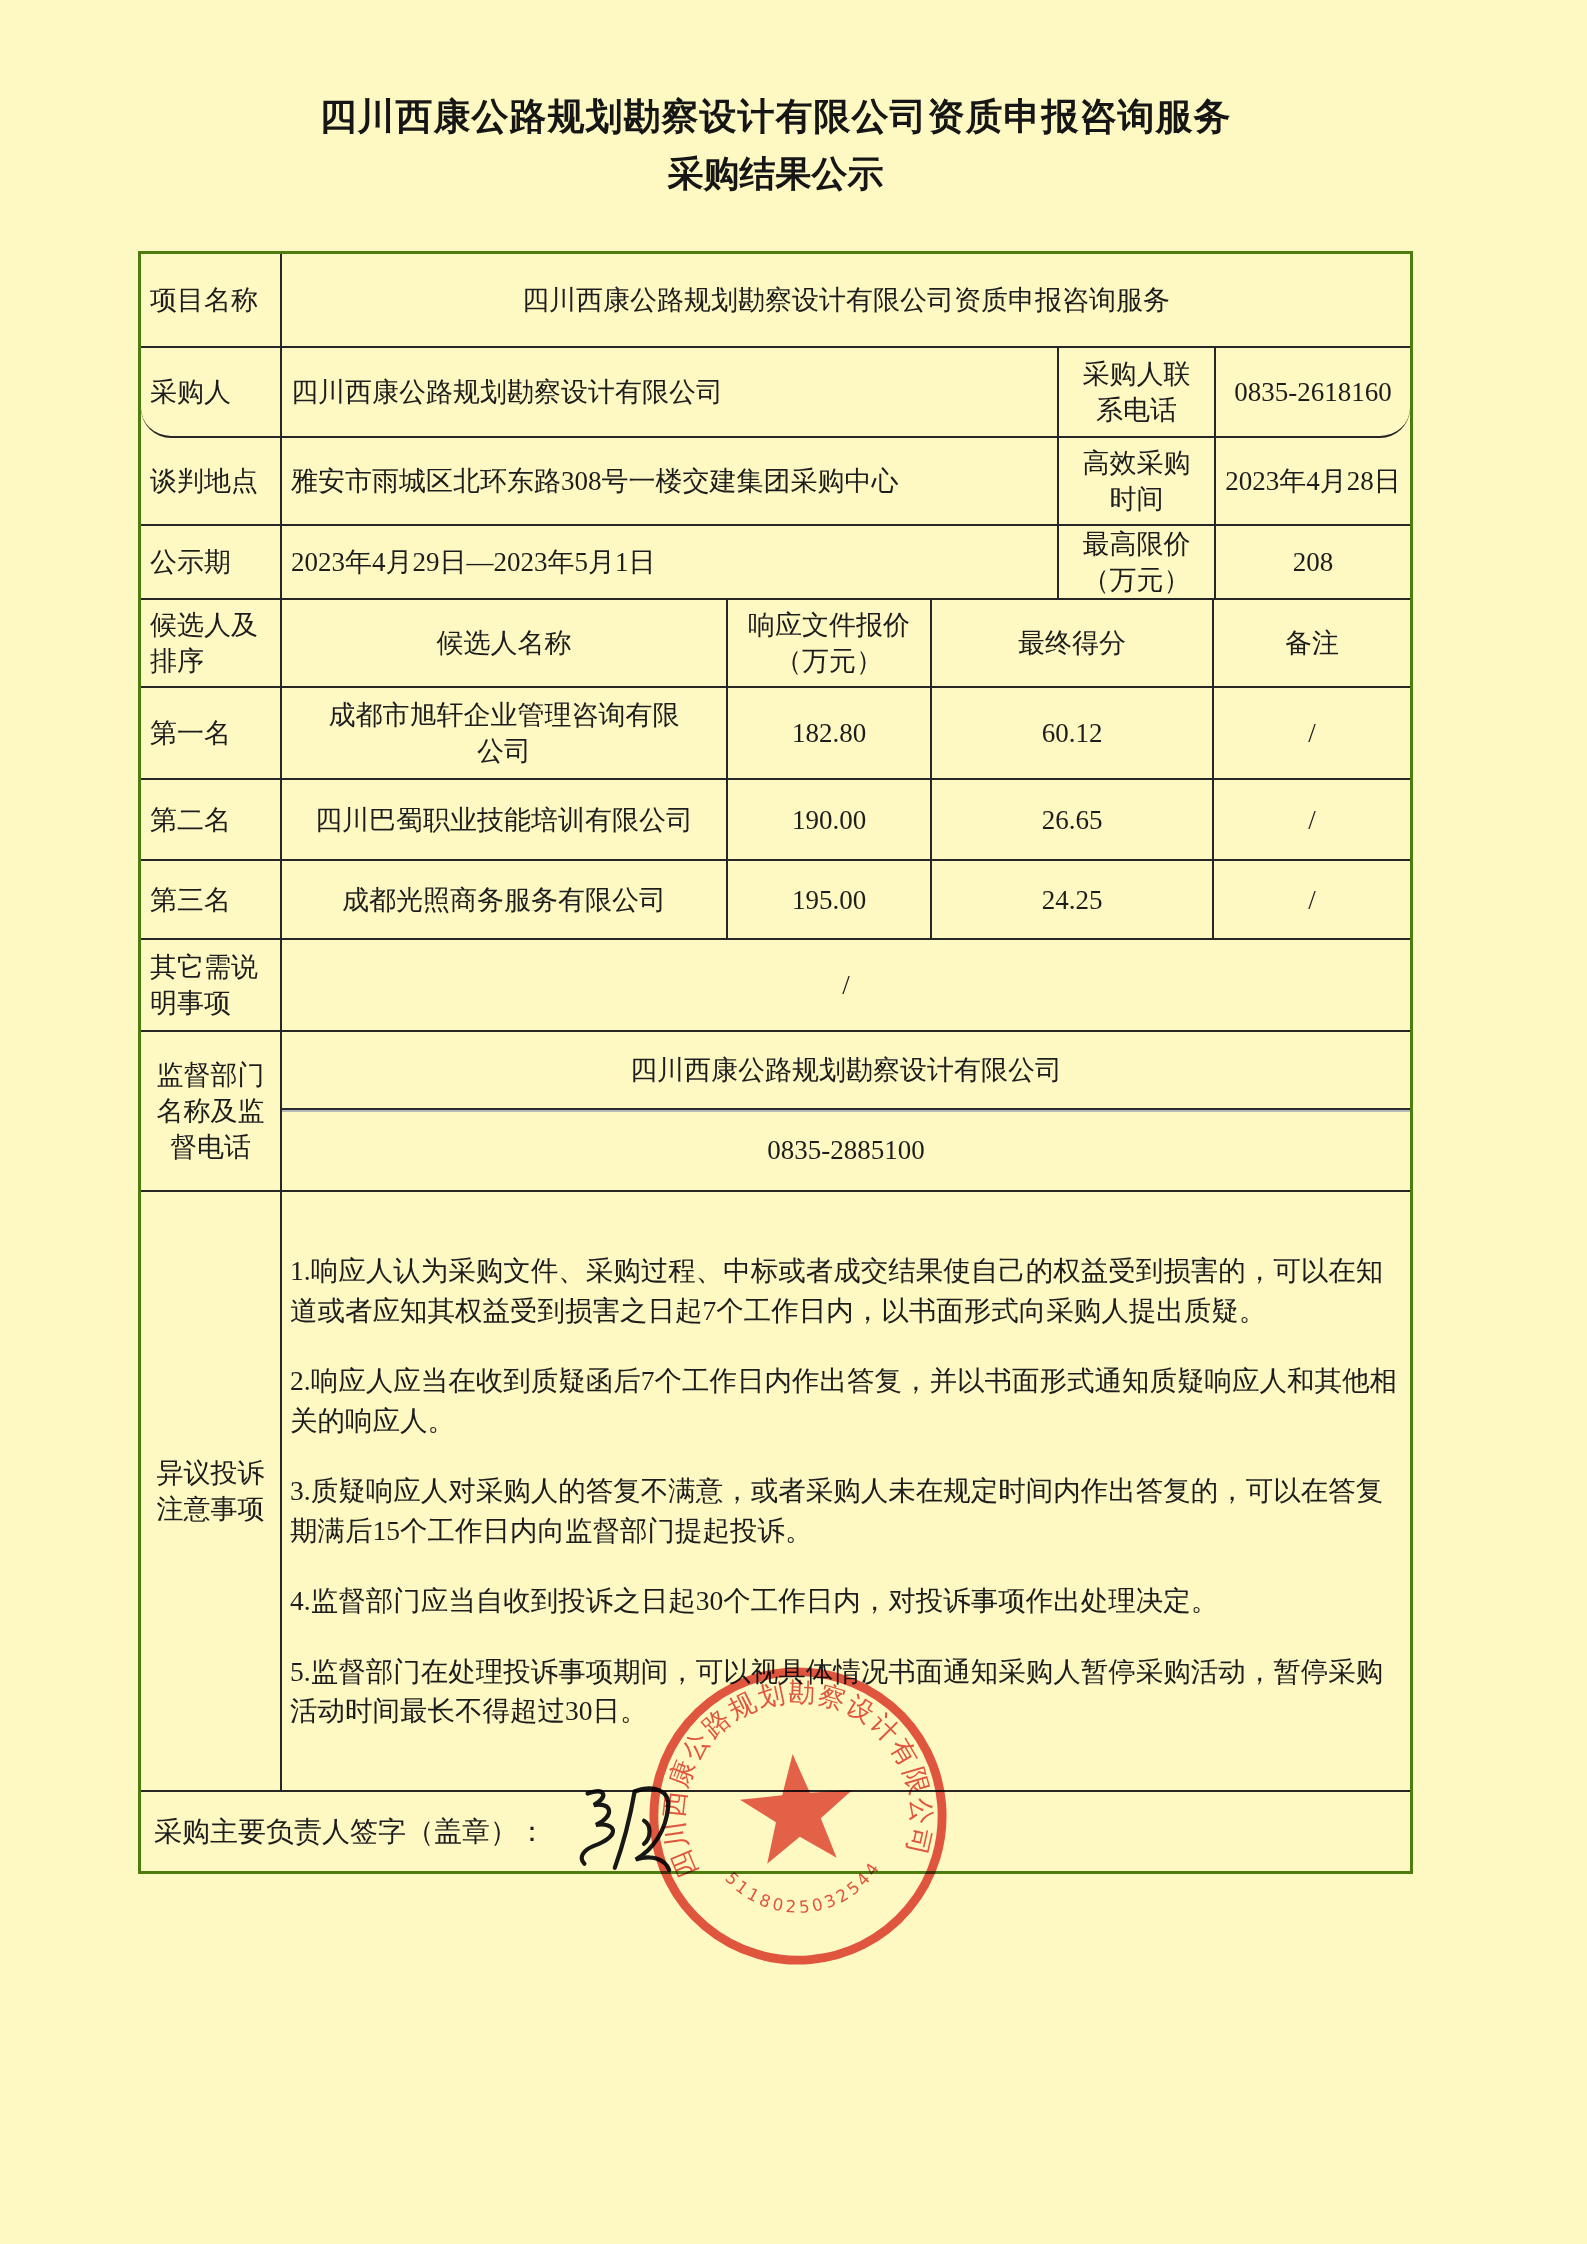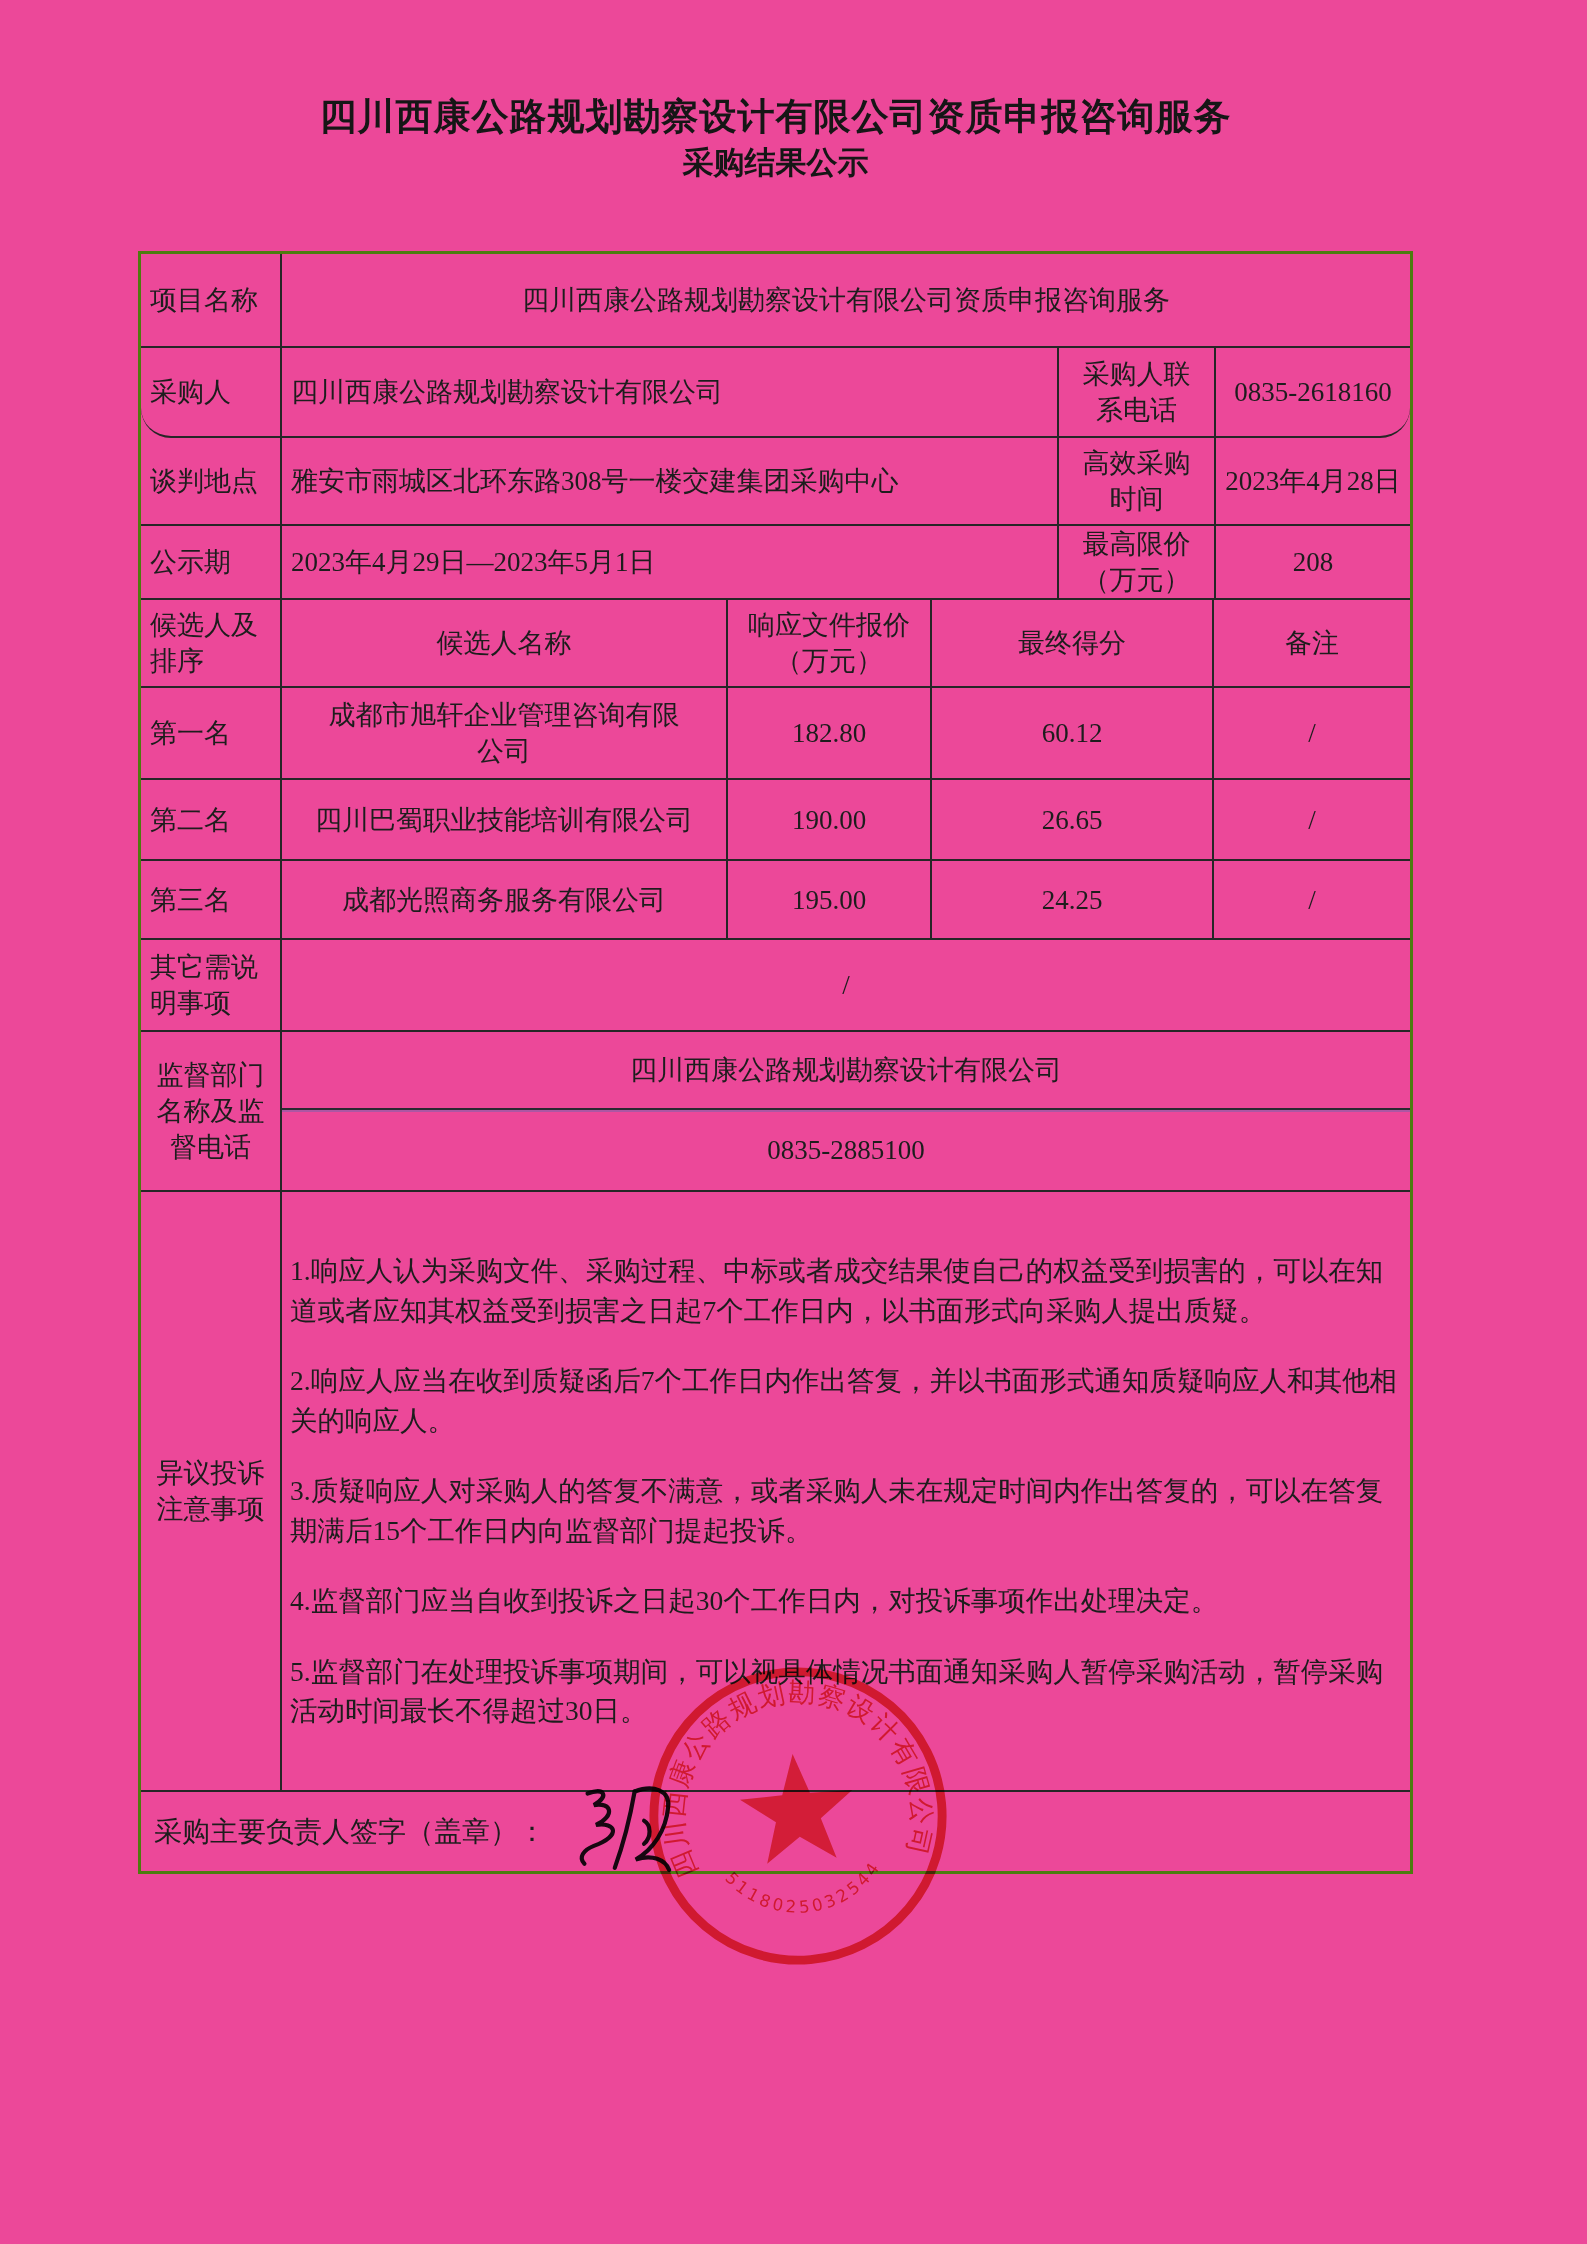--- a/index.html
+++ b/index.html
@@ -1,33 +1,33 @@
 <!DOCTYPE html>
 <html><head>
 <meta charset="utf-8">
 <style>
   html,body { margin:0; padding:0; background:#e8e8e6; }
   .page {
     position: relative;
     width: 1587px; height: 2244px;
     margin: 0 auto;
-    background: #ec4899;
+    background: #fef9c3;
     color: #1d1d1d;
     font-family: "Liberation Serif", "DejaVu Serif", serif;
     overflow: hidden;
   }
   .titles {
     position: absolute; left: 138px; top: 92px; width: 1275px;
     text-align: center;
     font-family: "DejaVu Sans", "Liberation Sans", sans-serif;
     font-weight: 700;
     color: #161616;
   }
   .title1 { font-size: 37px; letter-spacing: 1px; }
-  .title2 { font-size: 31px; margin-top: 0; }
+  .title2 { font-size: 36px; margin-top: 8px; }
 
   .tbl {
     position: absolute; left: 138px; top: 251px; width: 1275px;
     border: 3px solid #4d7c0f;
     display: flex; flex-direction: column;
     box-sizing: border-box;
     font-size: 27px;
   }
   .trow { display: flex; border-bottom: 2px solid #262626; box-sizing: border-box; }
   .trow.last { border-bottom: none; }

